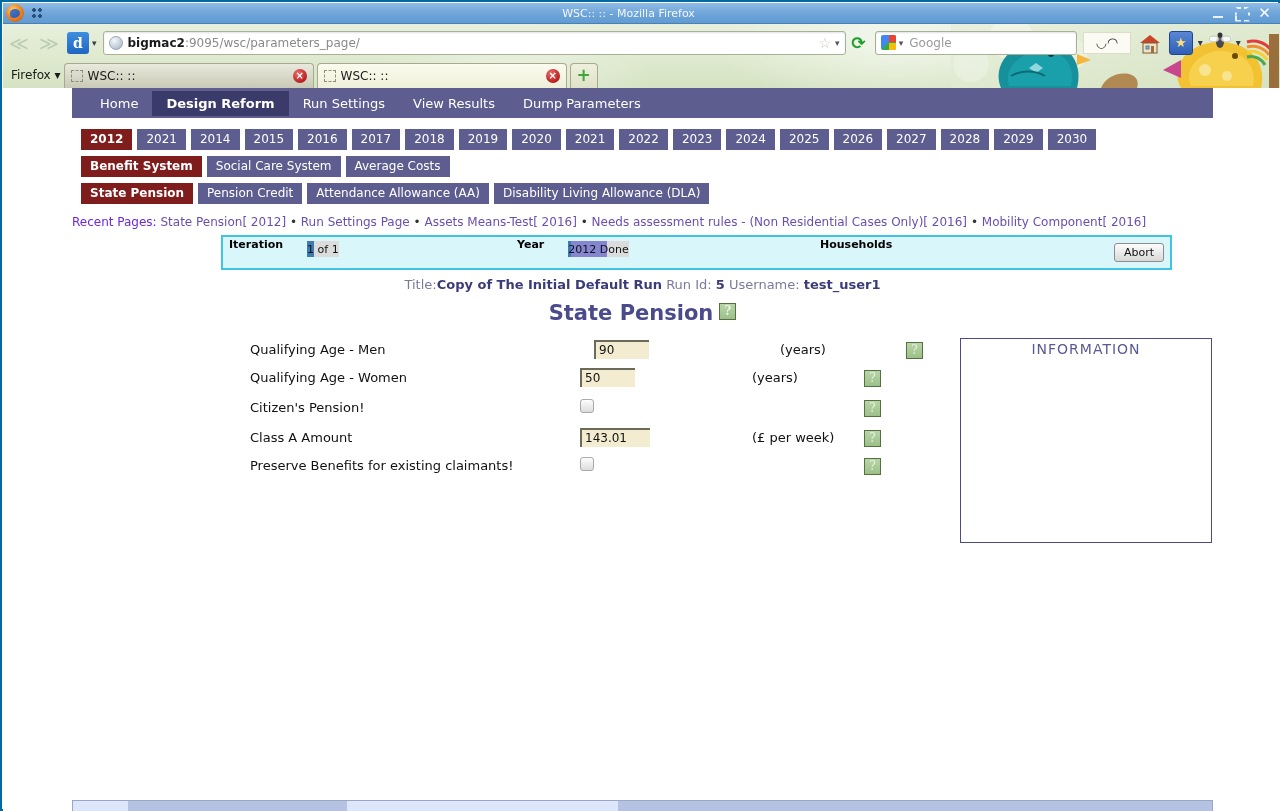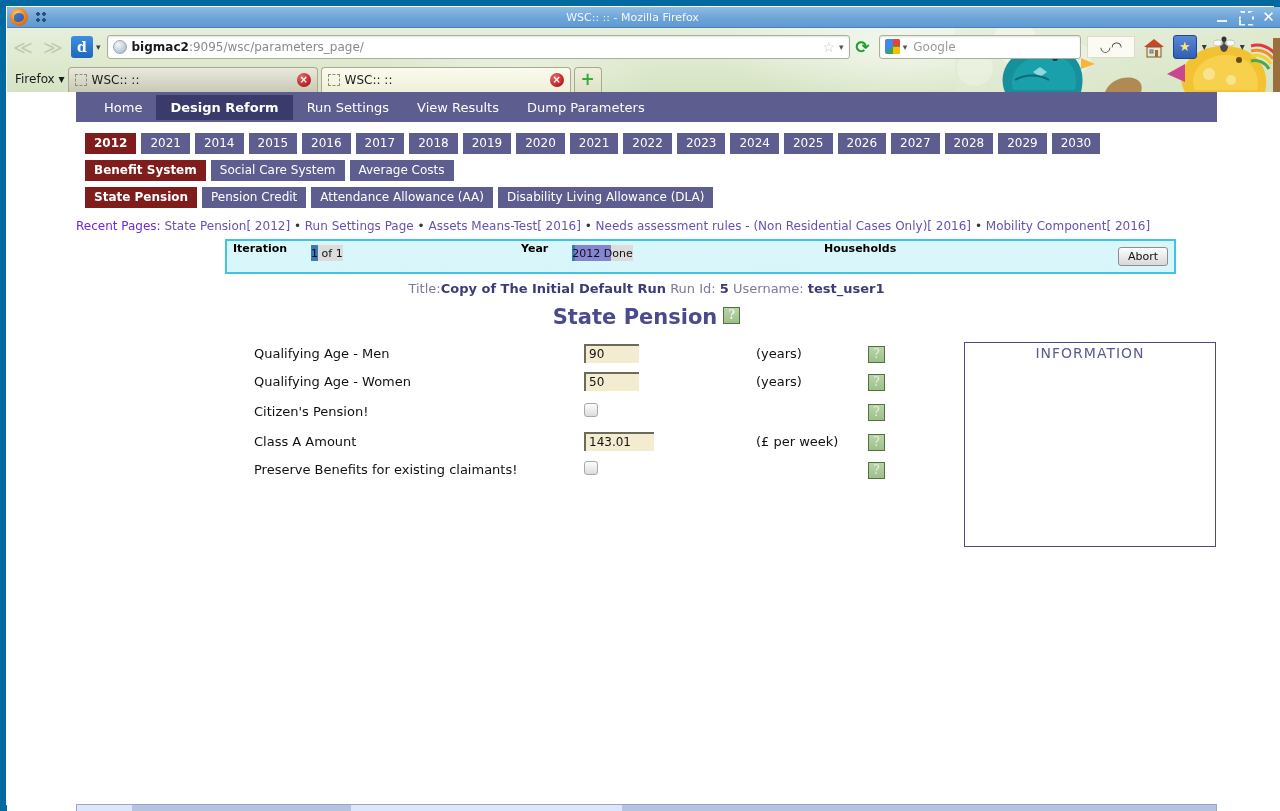--- a/index.html
+++ b/index.html
@@ -7,21 +7,21 @@
   body {
     width:1280px; height:811px; overflow:hidden;
     font-family:"DejaVu Sans", sans-serif;
     background:#ffffff;
   }
 
   
   #window {
     position:absolute; left:0; top:0; width:1280px; height:811px;
     background:#ffffff;
-    border:6px solid #0369a1;
+    border:2px solid #0369a1;
   }
   #titlebar {
     position:absolute; left:1px; top:1px; width:1278px; height:21px;
     background:linear-gradient(to bottom,#8fbce6 0%,#6ea4d8 55%,#5f9bd3 100%);
     border-bottom:1px solid #4a80b5;
     display:flex; align-items:center;
   }
   #fox-icon {
     width:18px; height:18px; margin-left:3px; flex:0 0 auto;
     border-radius:50%;
@@ -485,21 +485,21 @@
         <span>Run Id:</span> <b>5</b>
         <span>Username:</span> <b>test_user1</b>
       </div>
 
       <div id="pagehead">
         <span>State Pension</span><span class="helpicon">?</span>
       </div>
 
       <div id="formzone">
         <div id="paramtable">
-            <div class="prow" style="margin-bottom: 0px; height: 28px;">
+            <div class="prow" style="margin-bottom: 0px; height: 28px; gap: 14px;">
               <div class="plabel2">Qualifying Age - Men</div>
               <div class="pfield"><input class="txtinput w-short" value="90" style=""></div>
               <div class="punit">(years)</div>
               <div class="phelp"><span class="helpicon" style="margin-left: 0px; top: 0px;">?</span></div>
             </div>
             <div class="prow" style="margin-bottom: 2px; height: 28px;">
               <div class="plabel2">Qualifying Age - Women</div>
               <div class="pfield"><input class="txtinput w-short" value="50" style=""></div>
               <div class="punit">(years)</div>
               <div class="phelp"><span class="helpicon" style="margin-left: 0px; top: 0px;">?</span></div>
@@ -509,21 +509,21 @@
               <div class="pfield"><span class="chk"></span></div>
               <div class="punit"></div>
               <div class="phelp"><span class="helpicon" style="margin-left: 0px; top: 0px;">?</span></div>
             </div>
             <div class="prow" style="margin-bottom: 0px; height: 28px;">
               <div class="plabel2">Class A Amount</div>
               <div class="pfield"><input class="txtinput w-med" value="143.01" style=""></div>
               <div class="punit">(£ per week)</div>
               <div class="phelp"><span class="helpicon" style="margin-left: 0px; top: 0px;">?</span></div>
             </div>
-            <div class="prow" style="margin-bottom: 0px; height: 28px; justify-content: space-between;">
+            <div class="prow" style="margin-bottom: 0px; height: 28px;">
               <div class="plabel2">Preserve Benefits for existing claimants!</div>
               <div class="pfield"><span class="chk"></span></div>
               <div class="punit"></div>
               <div class="phelp"><span class="helpicon" style="margin-left: 0px; top: 0px;">?</span></div>
             </div>
           </div>
 
         <div id="infobox">
           <div class="ititle">INFORMATION</div>
           <div class="ibody"></div>

